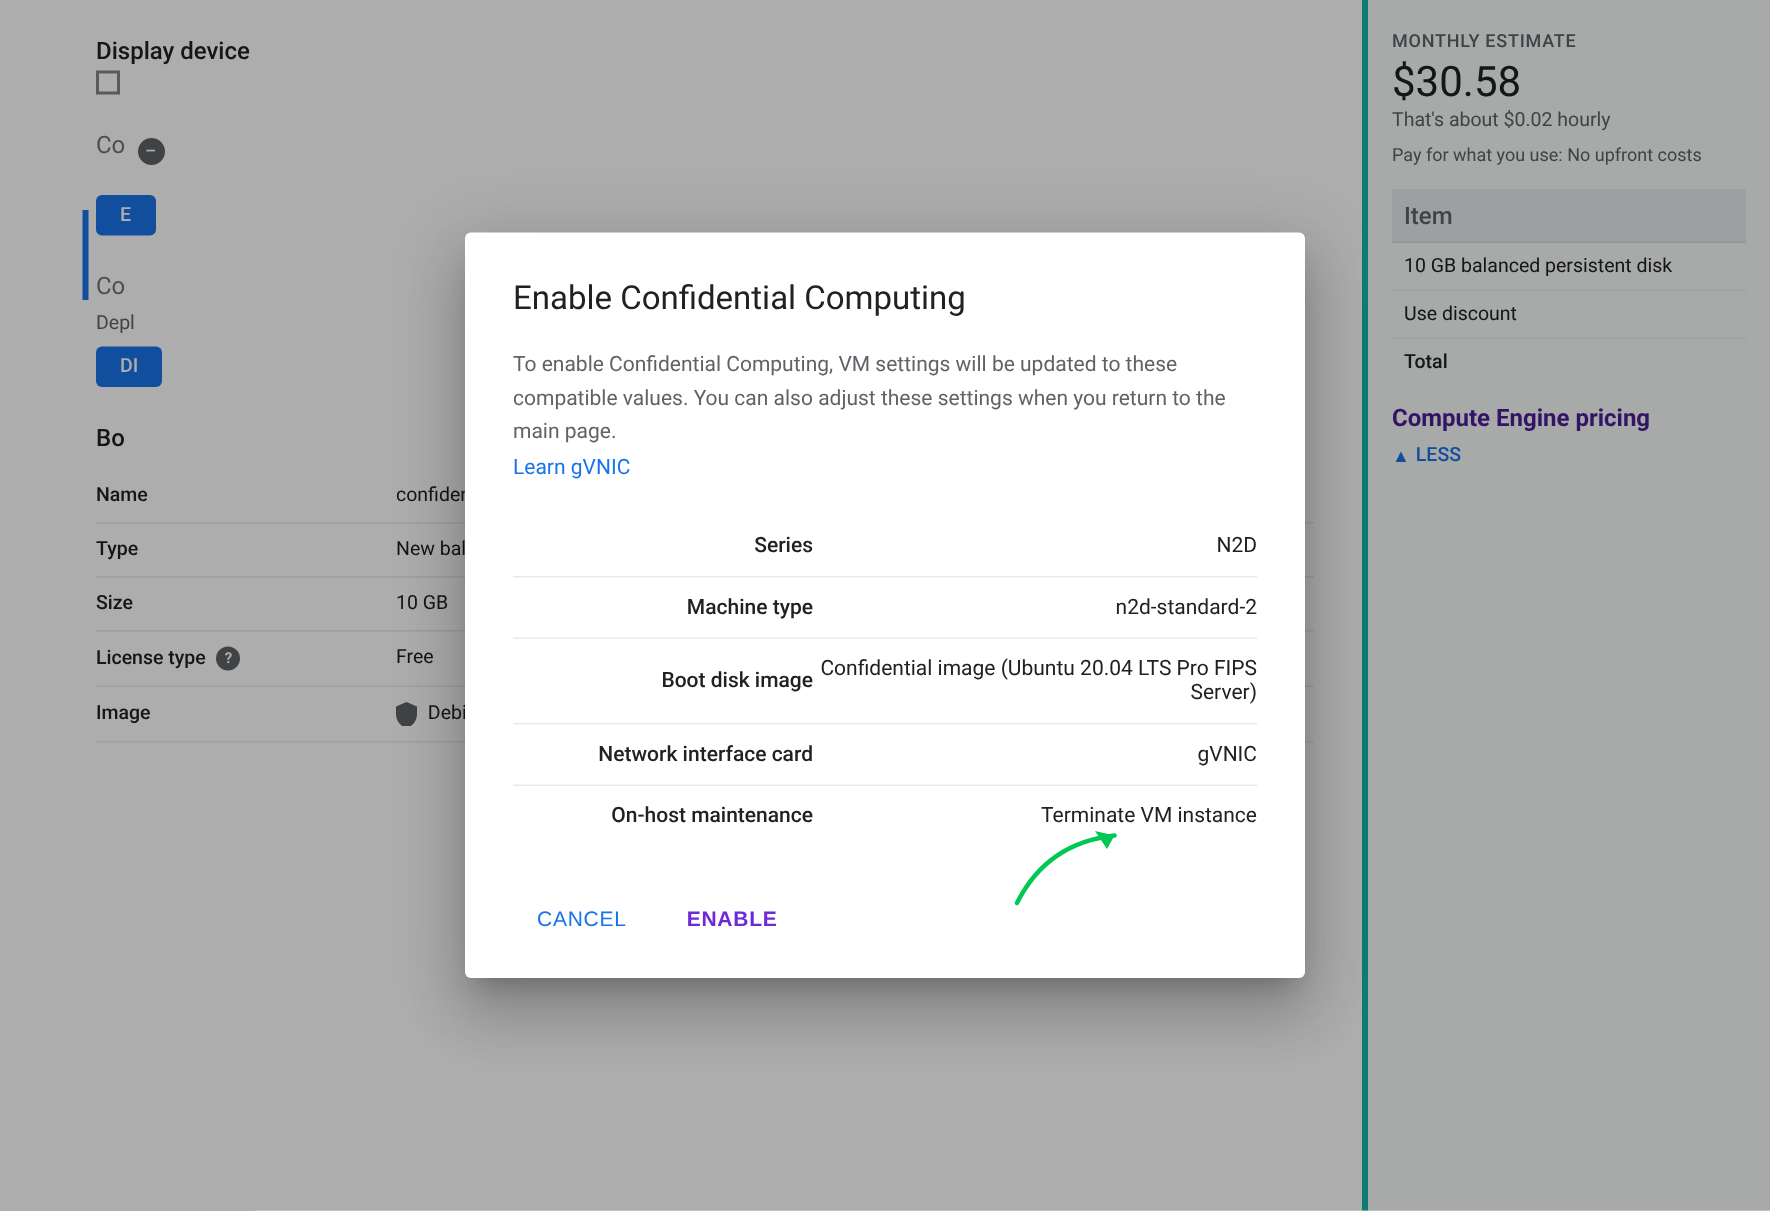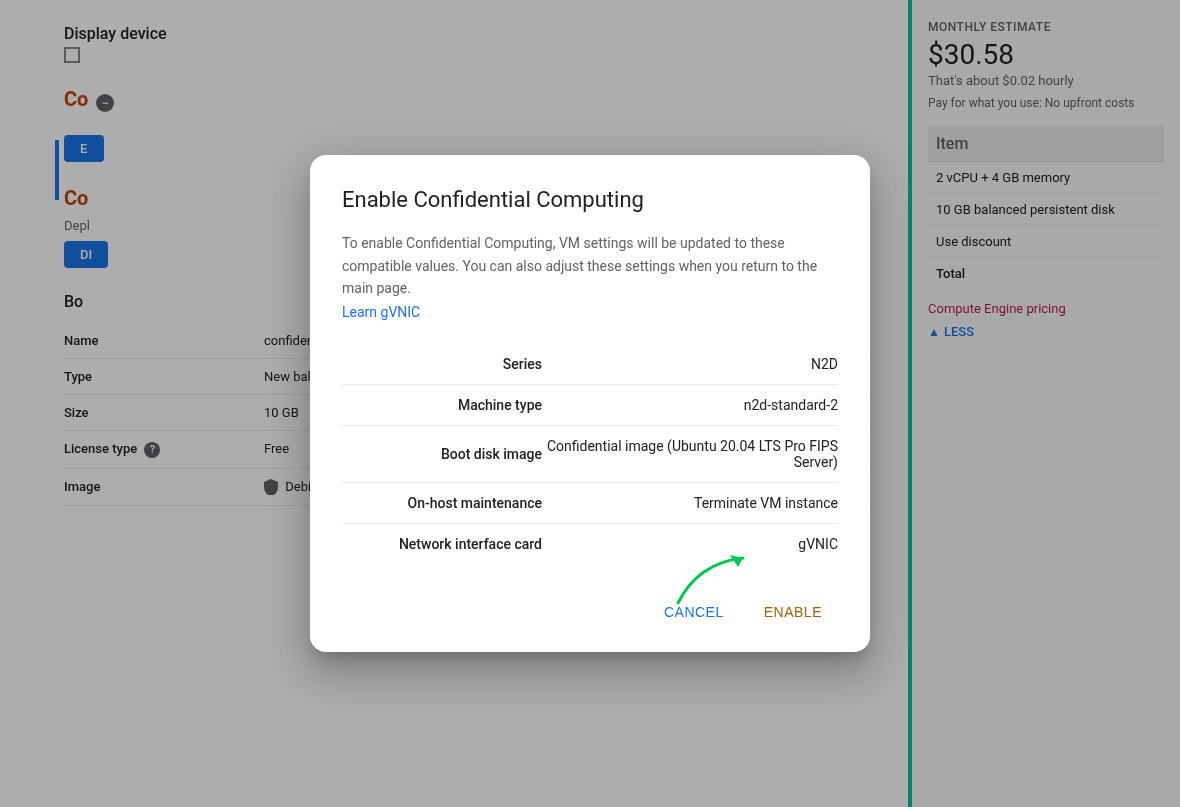--- a/index.html
+++ b/index.html
@@ -61,23 +61,23 @@
       width: 4px;
       height: 60px;
       background: #1a73e8;
     }
 
     .section-block {
       margin-bottom: 24px;
     }
 
     .co-label {
-      font-size: 20px;
-      font-weight: 700;
-      color: #c2410c;
+      font-size: 16px;
+      font-weight: 400;
+      color: #737373;
       margin-bottom: 8px;
     }
 
     .minus-icon {
       width: 18px;
       height: 18px;
       border-radius: 50%;
       background: #5f6368;
       display: inline-flex;
       align-items: center;
@@ -227,26 +227,27 @@
       border-bottom: 1px solid #e8eaed;
     }
 
     .cost-table tr.total-row td {
       font-weight: 500;
       border-top: 1px solid #dadce0;
       border-bottom: none;
     }
 
     .pricing-link {
-      color: #be185d;
-      font-size: 13px;
+      color: #4c1d95;
+      font-size: 16px;
       text-decoration: none;
       display: block;
       margin-top: 12px;
       margin-bottom: 8px;
+      font-weight: bold;
     }
 
     .less-btn {
       display: flex;
       align-items: center;
       gap: 4px;
       color: #1a73e8;
       font-size: 13px;
       font-weight: 500;
       cursor: pointer;
@@ -258,21 +259,21 @@
       top: 0; left: 0; right: 0; bottom: 0;
       background: rgba(0,0,0,0.32);
       display: flex;
       align-items: center;
       justify-content: center;
       z-index: 100;
     }
 
     .modal {
       background: #fff;
-      border-radius: 16px;
+      border-radius: 4px;
       width: 560px;
       padding: 32px 32px 24px 32px;
       box-shadow: 0 11px 15px -7px rgba(0,0,0,0.2), 0 24px 38px 3px rgba(0,0,0,0.14), 0 9px 46px 8px rgba(0,0,0,0.12);
       position: relative;
     }
 
     .modal-title {
       font-size: 22px;
       font-weight: 400;
       color: #202124;
@@ -315,42 +316,41 @@
       text-align: right;
     }
 
     .modal-table td:first-child {
       font-weight: 500;
       width: 200px;
     }
 
     .modal-actions {
       display: flex;
-      justify-content: flex-end;
       gap: 8px;
     }
 
     .btn-cancel {
       background: transparent;
       border: none;
       color: #1a73e8;
       font-size: 14px;
       font-weight: 500;
       letter-spacing: 0.5px;
       padding: 8px 16px;
       cursor: pointer;
       text-transform: uppercase;
     }
 
     .btn-enable {
       background: transparent;
       border: none;
-      color: #a16207;
-      font-size: 14px;
-      font-weight: 400;
+      color: #6d28d9;
+      font-size: 14px;
+      font-weight: 700;
       letter-spacing: 0.5px;
       padding: 8px 16px;
       cursor: pointer;
       text-transform: uppercase;
     }
 
     
     .green-arrow {
       position: absolute;
       bottom: 36px;
@@ -430,23 +430,20 @@
     <div class="pay-note">Pay for what you use: No upfront costs</div>
 
     <table class="cost-table">
       <thead>
         <tr>
           <th>Item</th>
         </tr>
       </thead>
       <tbody>
         <tr>
-          <td>2 vCPU + 4 GB memory</td>
-        </tr>
-        <tr>
           <td>10 GB balanced persistent disk</td>
         </tr>
         <tr>
           <td>Use discount</td>
         </tr>
         <tr class="total-row">
           <td>Total</td>
         </tr>
       </tbody>
     </table>
@@ -474,26 +471,26 @@
         </tr>
         <tr>
           <td>Machine type</td>
           <td>n2d-standard-2</td>
         </tr>
         <tr>
           <td>Boot disk image</td>
           <td>Confidential image (Ubuntu 20.04 LTS Pro FIPS Server)</td>
         </tr>
         <tr>
+          <td>Network interface card</td>
+          <td>gVNIC</td>
+        </tr>
+        <tr>
           <td>On-host maintenance</td>
           <td>Terminate VM instance</td>
-        </tr>
-        <tr>
-          <td>Network interface card</td>
-          <td>gVNIC</td>
         </tr>
       </tbody>
     </table>
 
     <div class="modal-actions">
       <button class="btn-cancel">CANCEL</button>
       <button class="btn-enable">ENABLE</button>
     </div>
 
     

